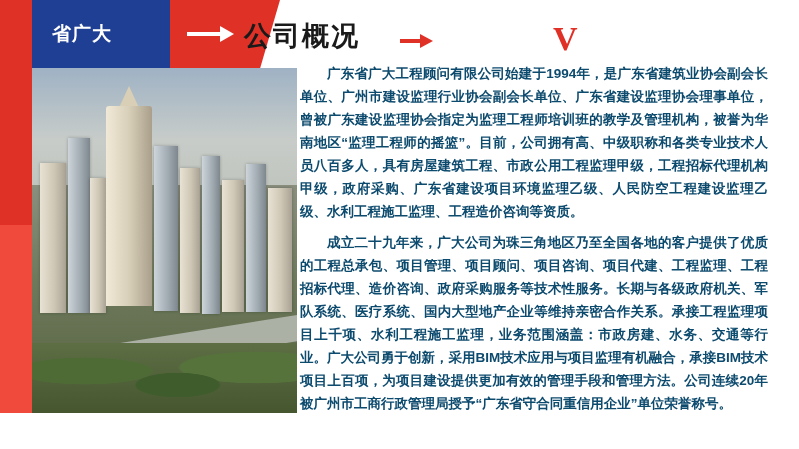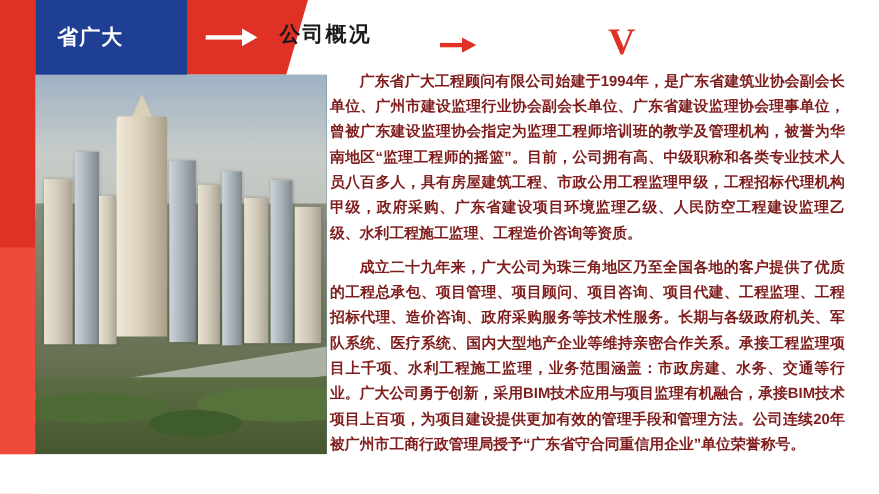--- a/index.html
+++ b/index.html
@@ -106,23 +106,23 @@
     left: 33px;
     top: 0;
     width: 0;
     height: 0;
     border-top: 8px solid transparent;
     border-bottom: 8px solid transparent;
     border-left: 14px solid #ffffff;
   }
   .header-title {
     position: absolute;
-    left: 222px;
+    left: 212px;
     top: 18px;
-    font-size: 19px;
+    font-size: 27px;
     font-weight: bold;
     color: #1a1a1a;
     letter-spacing: 2px;
   }
   .accent-arrow-red {
     position: absolute;
     left: 368px;
     top: 34px;
     width: 34px;
     height: 14px;
@@ -238,21 +238,21 @@
     position: absolute;
     left: 300px;
     top: 62px;
     width: 468px;
     z-index: 5;
   }
   .body-text p {
     margin: 0 0 8px 0;
     font-size: 13.5px;
     line-height: 23px;
-    color: #7f1d1d;
+    color: #0c4a6e;
     text-align: justify;
     text-indent: 2em;
     font-family: "Liberation Sans", sans-serif;
     font-weight: bold;
   }
 </style>
 </head>
 <body>
 
 <div class="slide">

